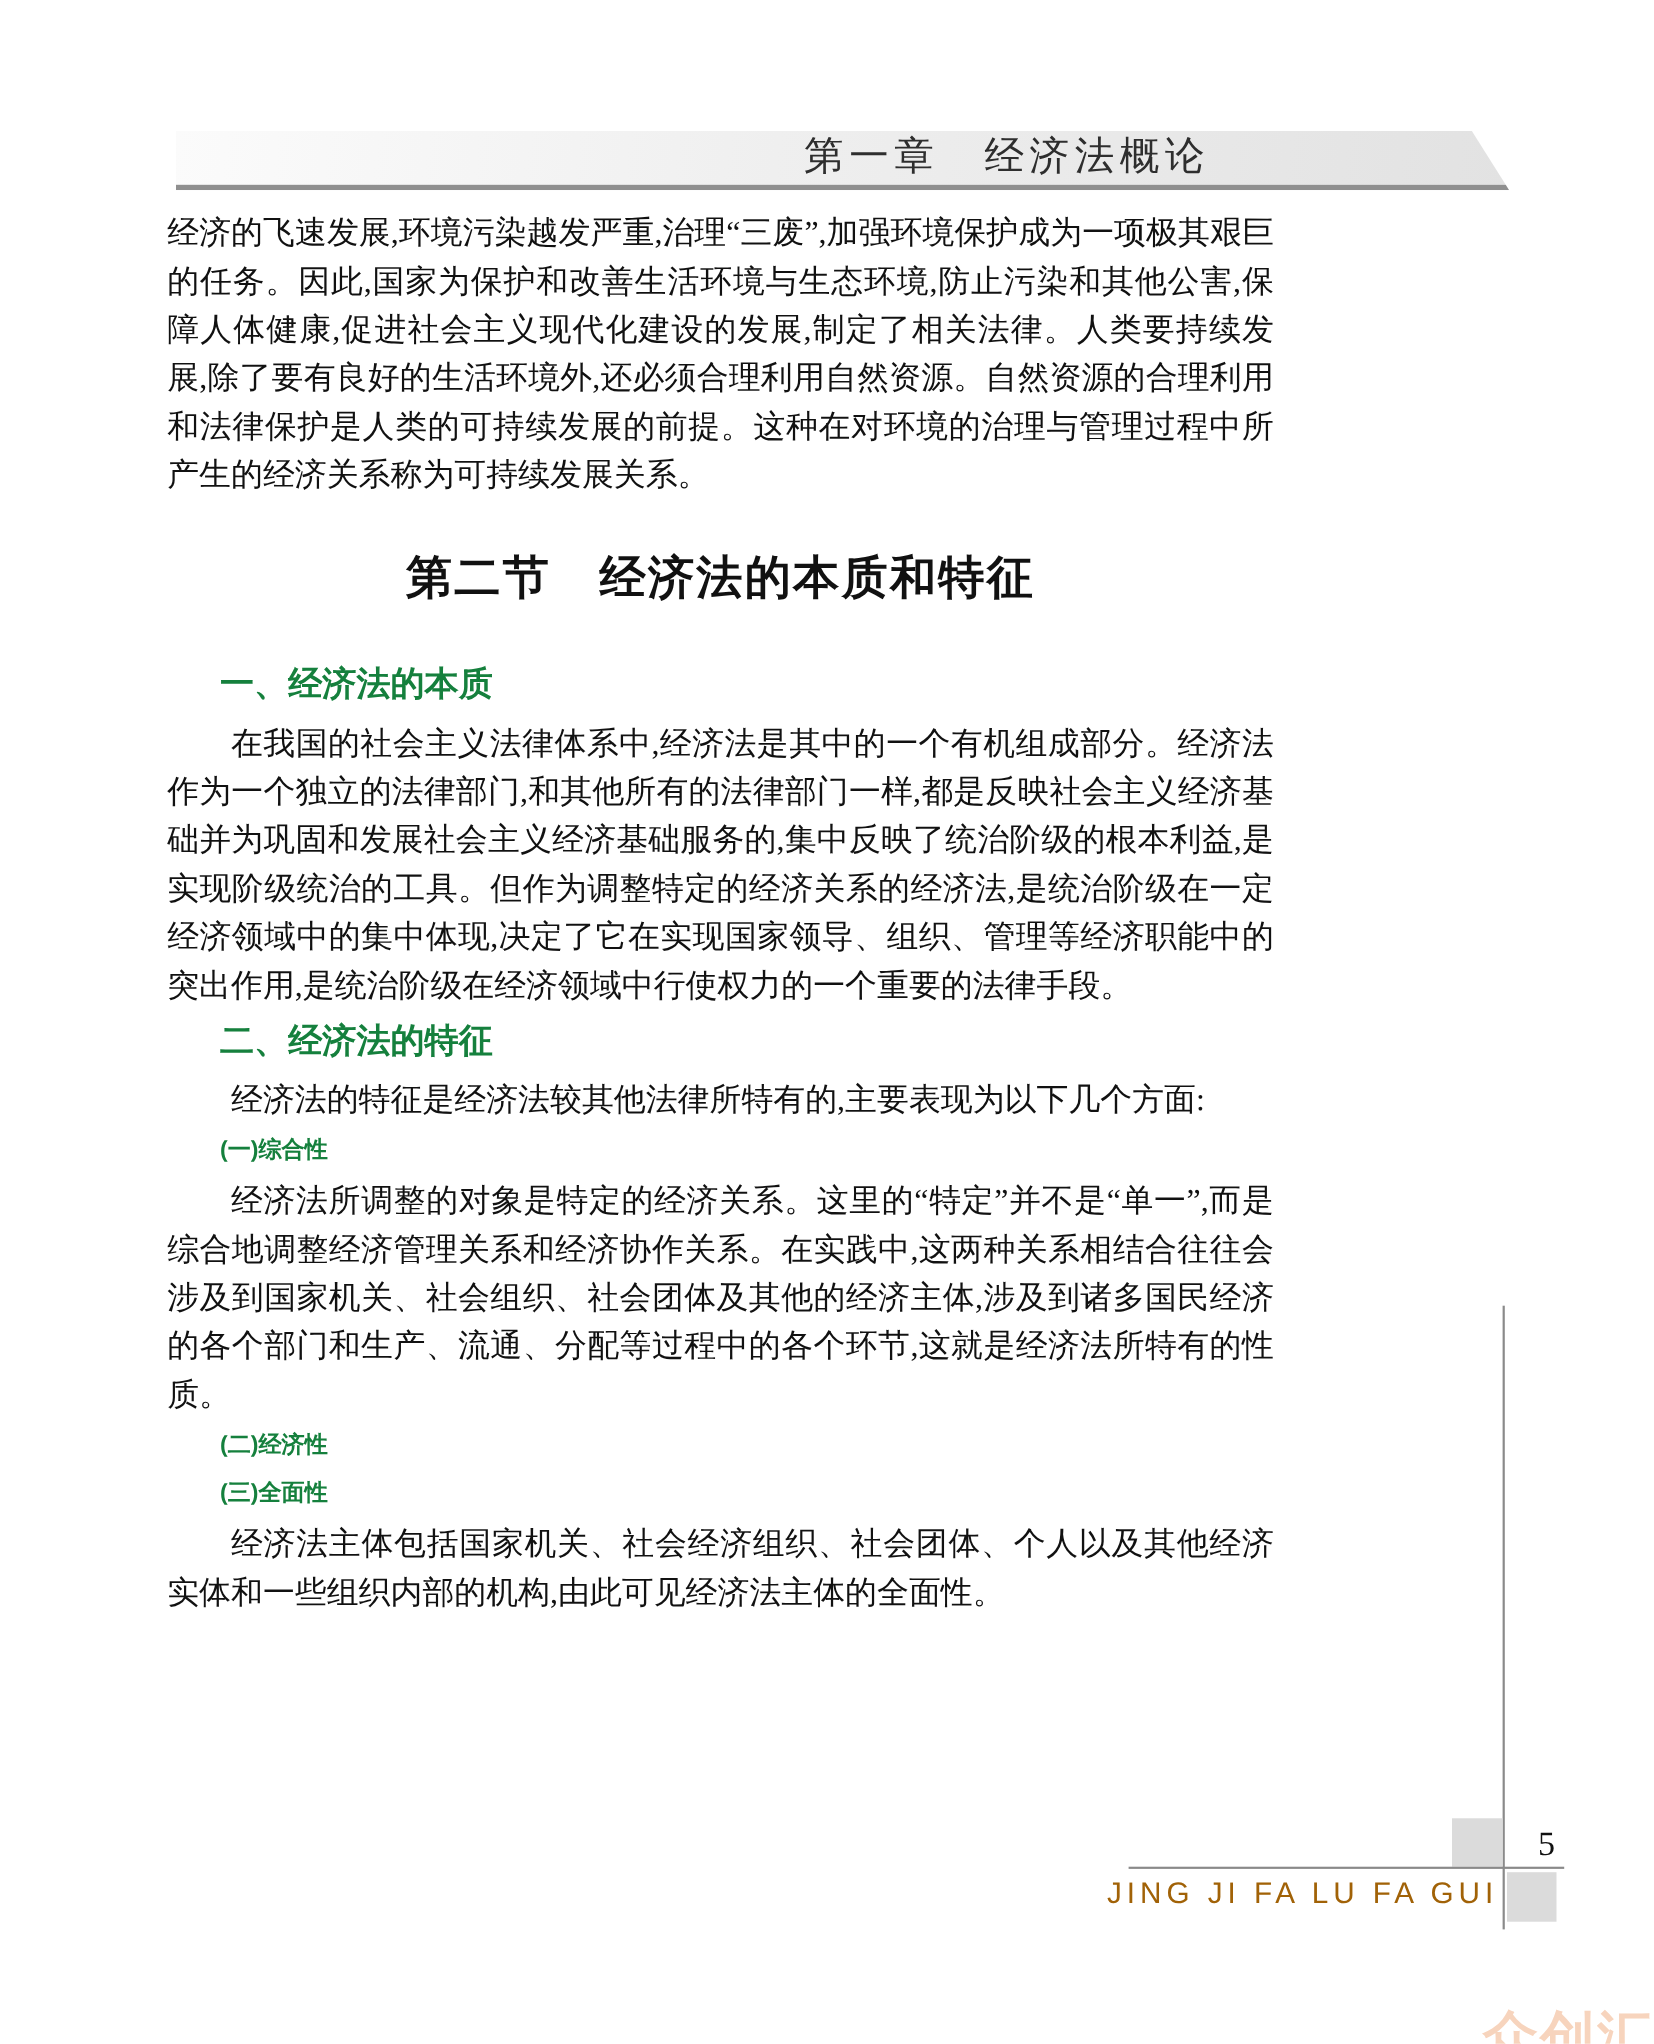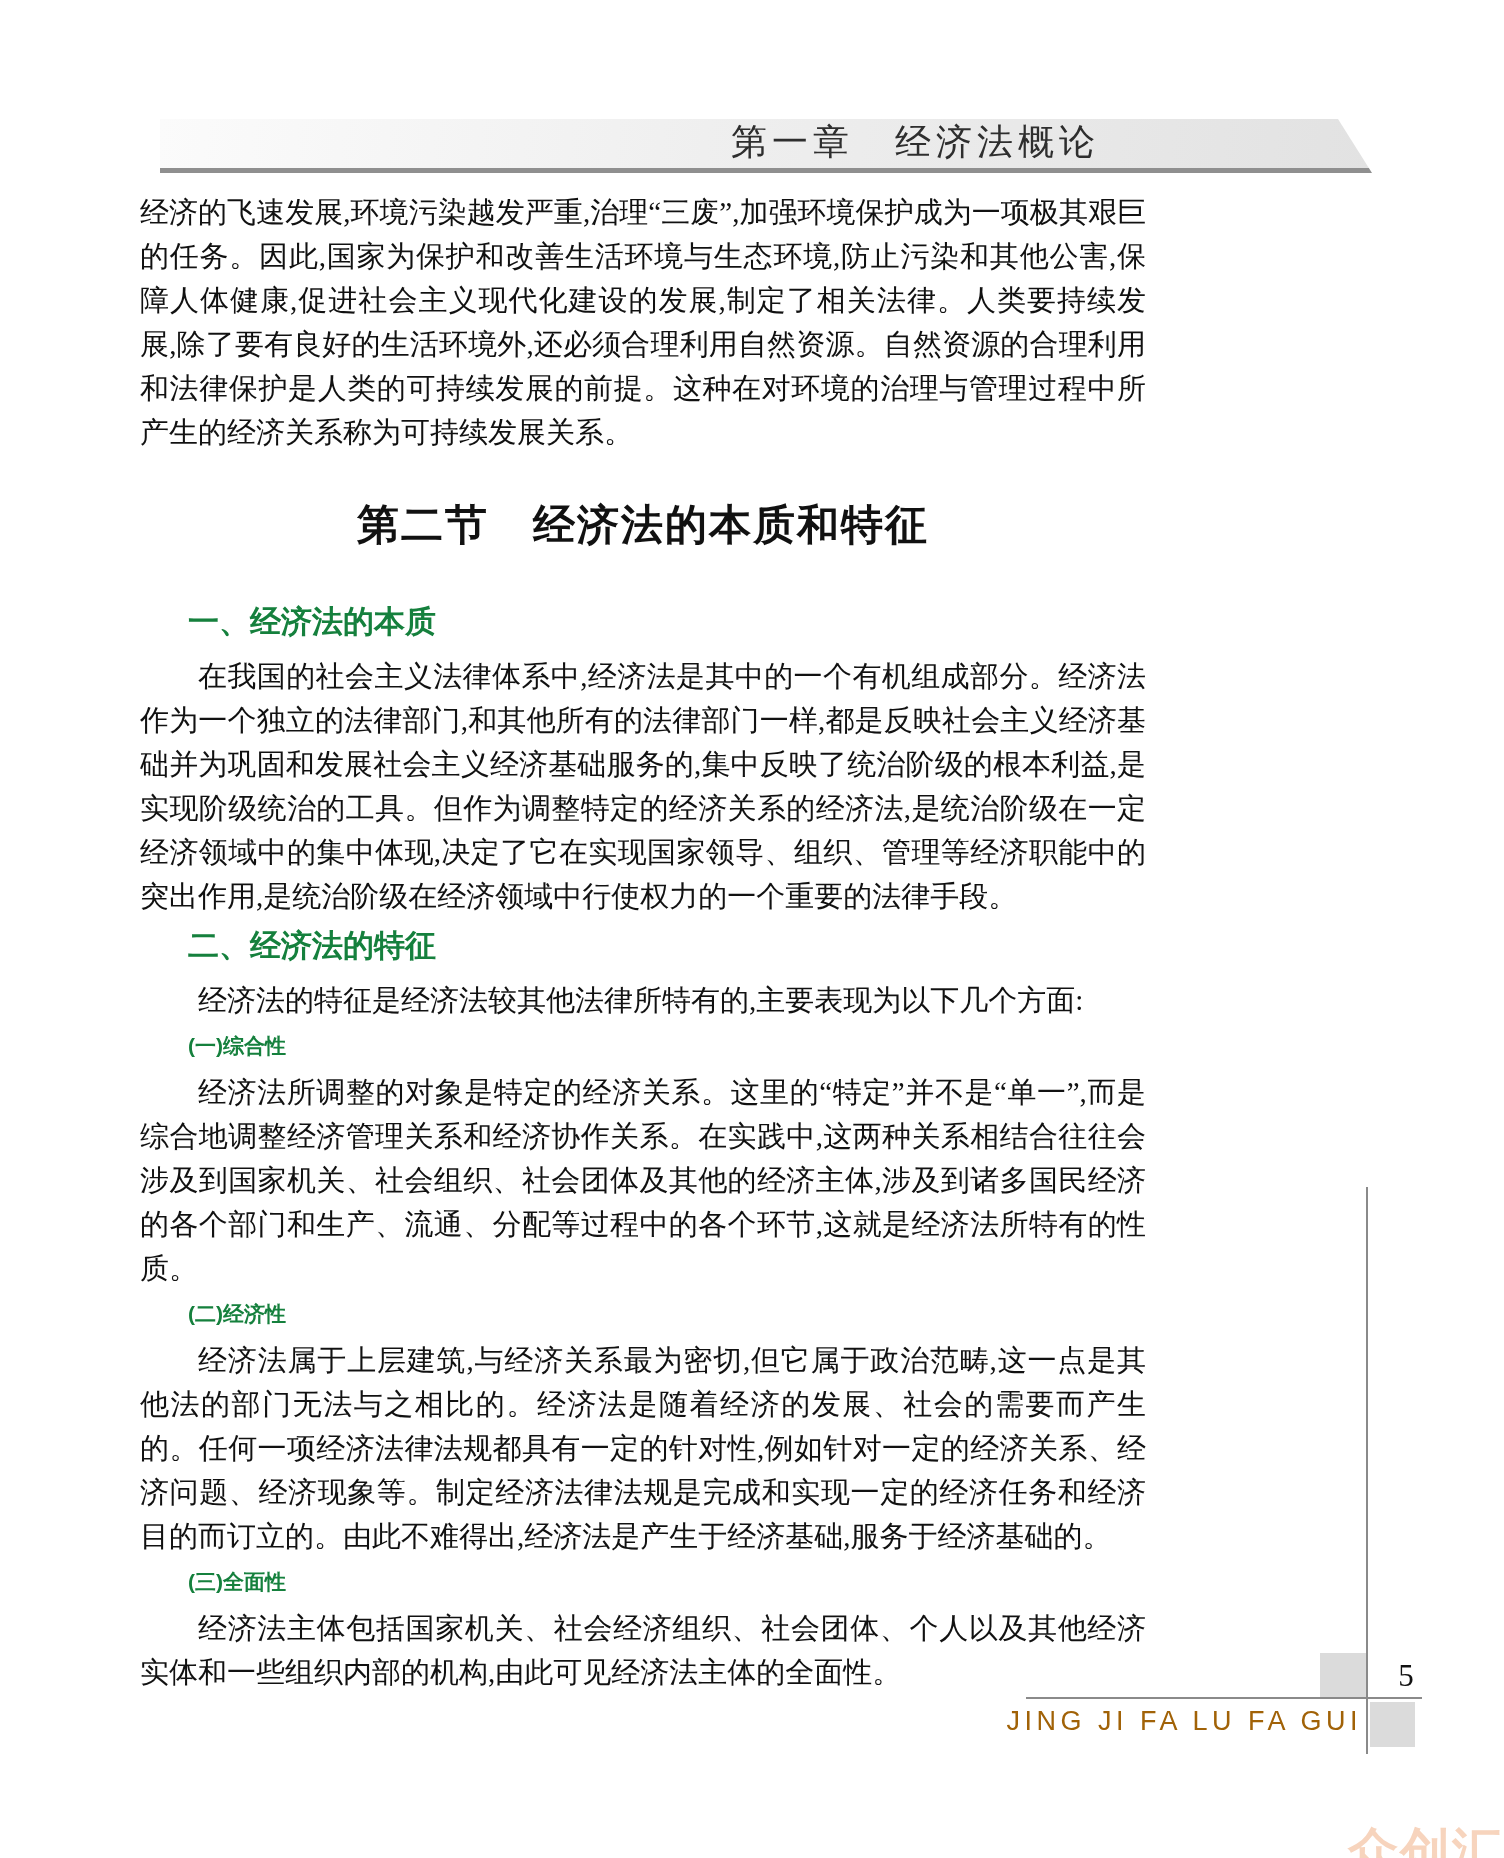--- a/index.html
+++ b/index.html
@@ -17,21 +17,21 @@
     clip-path:polygon(0 0,calc(100% - 34px) 0,100% 100%,0 100%);
     display:flex;align-items:flex-end;justify-content:flex-end;
     box-sizing:content-box;
   }
   .chapter-title{
     font-size:36px;color:#2e2e2e;letter-spacing:5px;
     padding:0 272px 4px 0;line-height:44px;white-space:nowrap;
   }
   
   .content{
-    position:absolute;left:140px;top:190px;width:1006px;
+    position:absolute;left:152px;top:190px;width:1006px;
     font-size:29px;line-height:44px;text-align:justify;
   }
   .body-p{margin:0;}
   .indent{text-indent:58px;}
   .sec-title{
     margin:46px 0 0;font-size:42px;font-weight:bold;text-align:center;
     line-height:56px;letter-spacing:2px;
     font-family:Liberation Mono, monospace;
   }
   .h-num{
@@ -87,21 +87,20 @@
     <h3 class="h-num">二、经济法的特征</h3>
 
     <p class="body-p indent">经济法的特征是经济法较其他法律所特有的,主要表现为以下几个方面:</p>
 
     <h4 class="h-sub">(一)综合性</h4>
 
     <p class="body-p indent">经济法所调整的对象是特定的经济关系。这里的“特定”并不是“单一”,而是综合地调整经济管理关系和经济协作关系。在实践中,这两种关系相结合往往会涉及到国家机关、社会组织、社会团体及其他的经济主体,涉及到诸多国民经济的各个部门和生产、流通、分配等过程中的各个环节,这就是经济法所特有的性质。</p>
 
     <h4 class="h-sub">(二)经济性</h4>
 
-    <p class="body-p indent">经济法属于上层建筑,与经济关系最为密切,但它属于政治范畴,这一点是其他法的部门无法与之相比的。经济法是随着经济的发展、社会的需要而产生的。任何一项经济法律法规都具有一定的针对性,例如针对一定的经济关系、经济问题、经济现象等。制定经济法律法规是完成和实现一定的经济任务和经济目的而订立的。由此不难得出,经济法是产生于经济基础,服务于经济基础的。</p>
 
     <h4 class="h-sub">(三)全面性</h4>
 
     <p class="body-p indent">经济法主体包括国家机关、社会经济组织、社会团体、个人以及其他经济实体和一些组织内部的机构,由此可见经济法主体的全面性。</p>
   </div>
 
   <div class="vline"></div>
   <div class="sq-top"></div>
   <div class="hline"></div>
   <div class="sq-bottom"></div>

